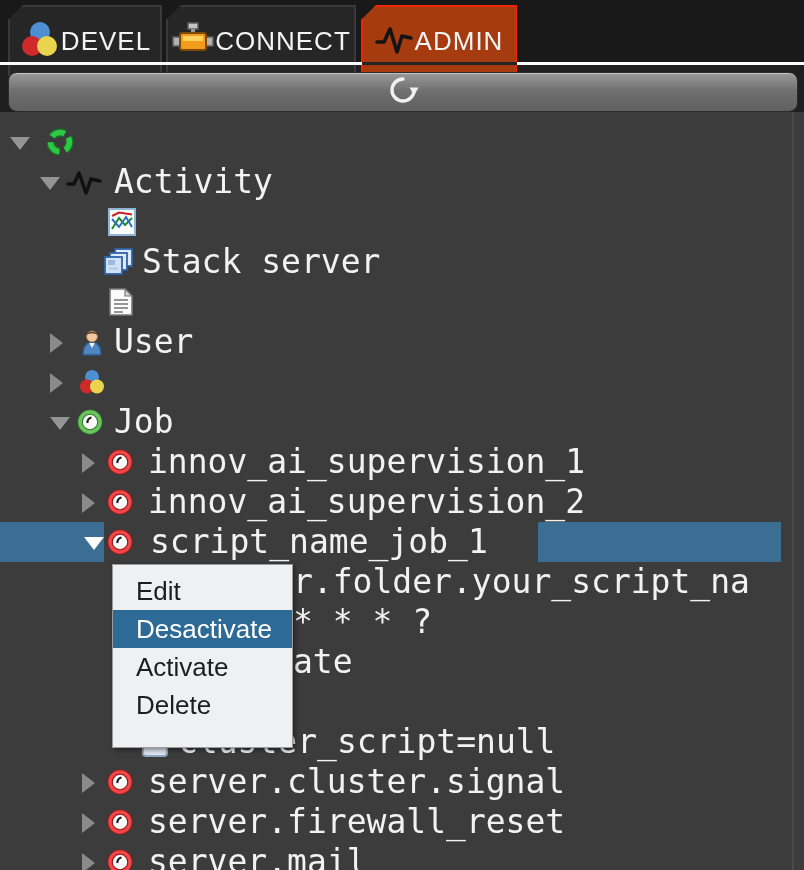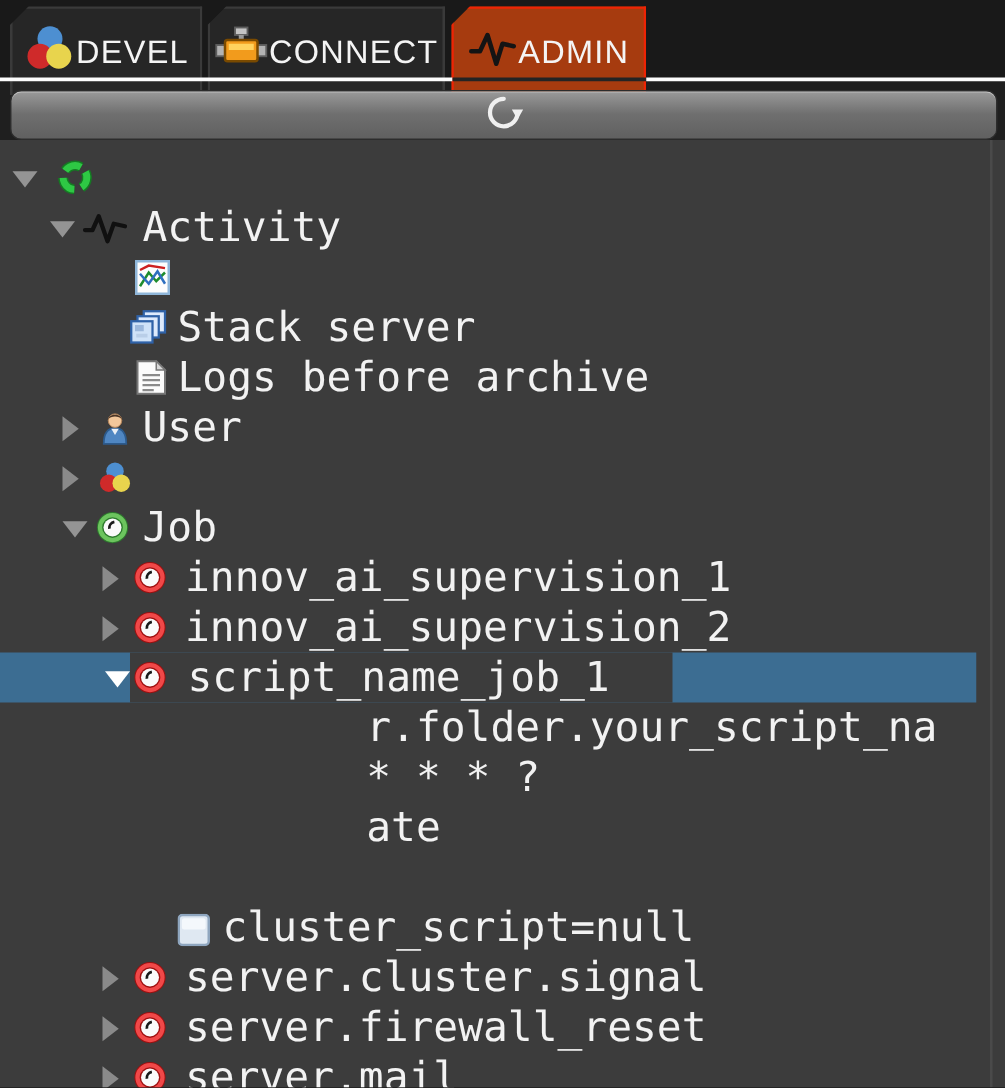--- a/index.html
+++ b/index.html
@@ -144,21 +144,20 @@
     <span class="ic" style="left:108px">
       <svg width="26" height="28" viewBox="0 0 26 28">
         <path d="M2 1 L17 1 L24 8 L24 27 L2 27 Z" fill="#fbfbfb" stroke="#777777" stroke-width="1.6"></path>
         <path d="M17 1 L24 8 L17 8 Z" fill="#d8d8d8" stroke="#777777" stroke-width="1.2"></path>
         <line x1="6" y1="12" x2="20" y2="12" stroke="#8a8a8a" stroke-width="1.8"></line>
         <line x1="6" y1="16" x2="20" y2="16" stroke="#8a8a8a" stroke-width="1.8"></line>
         <line x1="6" y1="20" x2="20" y2="20" stroke="#8a8a8a" stroke-width="1.8"></line>
         <line x1="6" y1="24" x2="15" y2="24" stroke="#8a8a8a" stroke-width="1.8"></line>
       </svg>
     </span>
-    <span class="lb" style="left:142px">Logs before archive</span>
   </div>
 
   <div class="r" style="top:322px">
     <span class="exp-r" style="left:50px"></span>
     <span class="ic" style="left:78px">
       <svg width="28" height="28" viewBox="0 0 28 28">
         <path d="M5 27 C5 18 9 14.5 14 14.5 C19 14.5 23 18 23 27 Z" fill="#4f86c2" stroke="#2c5a8c" stroke-width="1.4"></path>
         <path d="M11 15 L14 20 L17 15 Z" fill="#e9eff6"></path>
         <circle cx="14" cy="8.5" r="5.4" fill="#f2c79b" stroke="#b5855a" stroke-width="0.8"></circle>
         <path d="M8.6 7.5 C9 2.5 19 2.5 19.4 7.5 C17.5 4.5 10.5 4.5 8.6 7.5 Z" fill="#4a3526"></path>
@@ -284,14 +283,20 @@
       <svg width="28" height="28" viewBox="0 0 28 28">
         <circle cx="14" cy="14" r="12.5" fill="#9e1010"></circle>
         <circle cx="14" cy="14" r="10" fill="none" stroke="#f04848" stroke-width="3.4"></circle>
         <circle cx="14" cy="14" r="7.2" fill="#fafafa"></circle>
         <path d="M15.5 9.5 a5 5 0 0 0 -4 5.5" fill="none" stroke="#1a1a1a" stroke-width="2.2"></path>
       </svg>
     </span>
     <span class="lb" style="left:148px">server.mail</span>
   </div>
 
+  <div class="menu">
+    <div class="mi">Edit</div>
+    <div class="mi hl">Desactivate</div>
+    <div class="mi">Activate</div>
+    <div class="mi">Delete</div>
+  </div>
 
 </div>
 
 </body></html>

